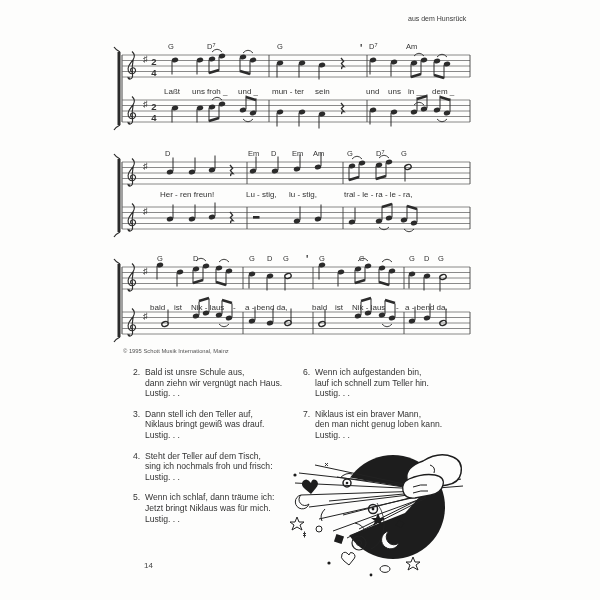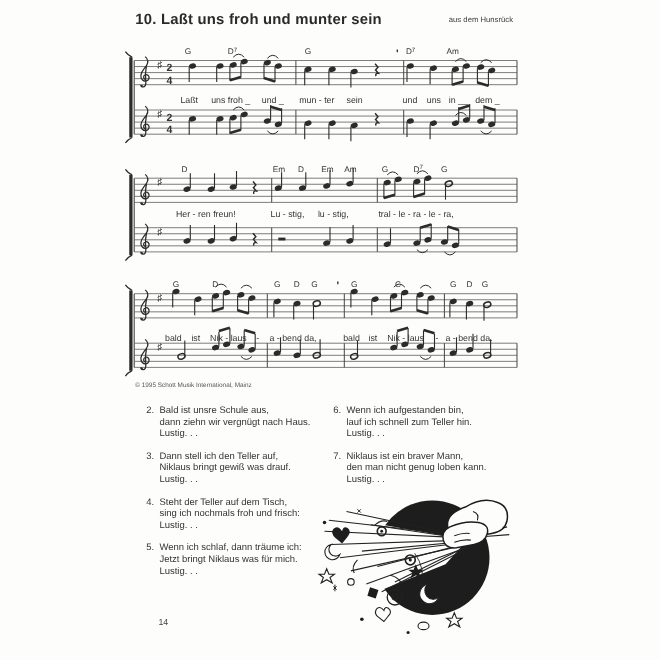--- a/index.html
+++ b/index.html
@@ -16,21 +16,20 @@
   .verse{display:flex;margin-bottom:10px;font-size:8.6px;line-height:10.6px;color:#333;}
   .vnum{width:12px;flex:none;}
   .illu{position:absolute;left:285px;top:443px;}
   .pagenum{position:absolute;left:118px;top:561px;font-size:8px;color:#444;margin-left:26px;}
 </style>
 </head>
 <body>
 
 <div class="page">
 
-  <div class="title">10. Laßt uns froh und munter sein</div>
   <div class="source">aus dem Hunsrück</div>
 
   <svg id="music-svg" width="600" height="365">
       <g>
         <line x1="119" y1="52" x2="119" y2="125" stroke="#2b2b2b" stroke-width="3"></line>
         <path d="M120,52 q-4,-2 -6,-5 M120,125 q-4,2 -6,5" stroke="#2b2b2b" stroke-width="1.2" fill="none"></path>
         <line x1="122" y1="55" x2="122" y2="122" stroke="#444" stroke-width="1"></line>
         <g>
           <line x1="122" y1="55" x2="470" y2="55" stroke="#6b6b6b" stroke-width="0.8"></line>
           <line x1="122" y1="60.5" x2="470" y2="60.5" stroke="#6b6b6b" stroke-width="0.8"></line>

